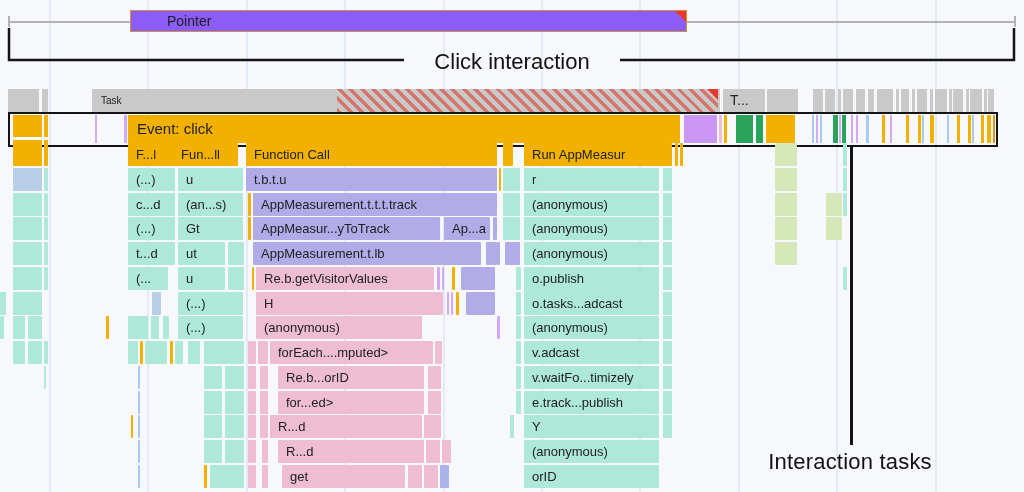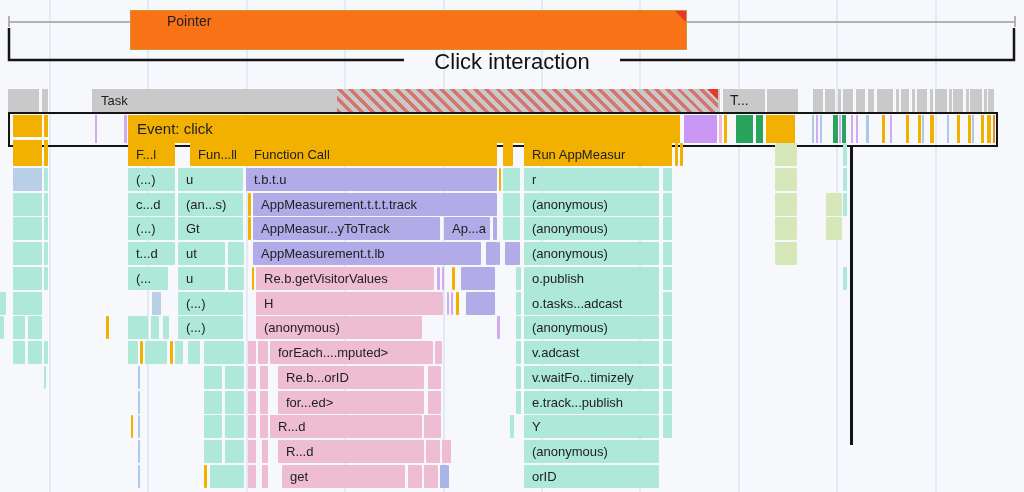--- a/index.html
+++ b/index.html
@@ -3,21 +3,21 @@
 <meta charset="utf-8">
 <style>
   html,body{margin:0;padding:0;background:#fff;font-family:"Liberation Sans",sans-serif;}
   #stage{position:relative;width:1024px;height:492px;background:#f6f8fb;overflow:hidden;color:#202124;}
   .abs{position:absolute;}
   .cell{position:absolute;height:23px;line-height:23px;font-size:13px;white-space:nowrap;overflow:hidden;box-sizing:border-box;border-radius:1px;}
   .cell.lab{padding-left:8px;}
   .flag{position:absolute;top:0;right:0;width:11px;height:11px;clip-path:polygon(0 0,100% 0,100% 100%);}
   .dotted{background-image:radial-gradient(rgba(0,0,0,.28) 1px,transparent 1.2px);background-size:5px 5px;}
   #pointer-bar{position:absolute;box-sizing:border-box;font-size:14px;line-height:20px;padding-left:9px;overflow:hidden;white-space:nowrap;}
-  #task-bar{position:absolute;font-size:13px;line-height:23px;padding-left:9px;box-sizing:border-box;overflow:visible;white-space:nowrap;}
+  #task-bar{position:absolute;font-size:10px;line-height:23px;padding-left:9px;box-sizing:border-box;overflow:visible;white-space:nowrap;}
   #task-trunc{position:absolute;font-size:14px;line-height:23px;padding-left:7px;box-sizing:border-box;overflow:hidden;white-space:nowrap;}
   #hatch{position:absolute;top:0;height:23px;background:repeating-linear-gradient(45deg,rgba(217,90,80,.75) 0 3.5px,rgba(217,90,80,0) 3.5px 8px);}
   #event-box{position:absolute;box-sizing:border-box;border:2.5px solid #141414;background:transparent;}
   #interaction-label{position:absolute;font-size:22px;letter-spacing:.2px;text-align:center;color:#111;}
   svg text{font-family:"Liberation Sans",sans-serif;}
 </style>
 </head>
 <body>
 
 <div id="stage">
@@ -30,21 +30,21 @@
       <div style="position: absolute; left: 541px; top: 0px; width: 2px; height: 492px; background: rgb(226, 235, 245);"></div>
       <div style="position: absolute; left: 639.4px; top: 0px; width: 2px; height: 492px; background: rgb(226, 235, 245);"></div>
       <div style="position: absolute; left: 737.8px; top: 0px; width: 2px; height: 492px; background: rgb(226, 235, 245);"></div>
       <div style="position: absolute; left: 836.2px; top: 0px; width: 2px; height: 492px; background: rgb(226, 235, 245);"></div>
       <div style="position: absolute; left: 934.6px; top: 0px; width: 2px; height: 492px; background: rgb(226, 235, 245);"></div>
     </div>
 
   <div id="whisker" class="abs" style="left: 8px; top: 21px; width: 1007px; height: 2px; background: rgb(179, 179, 179);"></div>
   <div id="whisker-l" class="abs" style="left: 8px; top: 16px; width: 2px; height: 11px; background: rgb(179, 179, 179);"></div>
   <div id="whisker-r" class="abs" style="left: 1014px; top: 16px; width: 2px; height: 11px; background: rgb(179, 179, 179);"></div>
-  <div id="pointer-bar" style="left: 130px; top: 10px; width: 557px; height: 40px; background: #f97316; border: 1px solid rgb(207, 146, 56); padding-left: 36px;">
+  <div id="pointer-bar" style="left: 130px; top: 10px; width: 557px; height: 22px; background: #8b5cf6; border: 1px solid rgb(207, 146, 56); padding-left: 36px;">
     <span>Pointer</span>
     <div class="flag" style="background: rgb(232, 56, 45);"></div>
   </div>
 
   <svg id="bracket" width="1024" height="86" style="position:absolute;left:0;top:0;">
     <path d="M9 28 V60 H404" fill="none" stroke="#141414" stroke-width="2.5"></path>
     <path d="M620 60 H1014 V28" fill="none" stroke="#141414" stroke-width="2.5"></path>
     <text x="512" y="69" text-anchor="middle" font-size="22" fill="#111">Click interaction</text>
   </svg>
 
@@ -117,21 +117,21 @@
       <div style="position: absolute; left: 981px; top: 115px; width: 3px; height: 28px; background: rgb(242, 177, 1);"></div>
       <div style="position: absolute; left: 987px; top: 115px; width: 4px; height: 28px; background: rgb(242, 177, 1);"></div>
       <div style="position: absolute; left: 993px; top: 115px; width: 2px; height: 28px; background: rgb(226, 144, 31);"></div>
     </div>
   <div id="event-box" style="left: 8px; top: 112px; width: 990px; height: 35px;"></div>
 
   <div id="flame-layer">
       <div class="cell" style="position: absolute; left: 13px; top: 143px; width: 29px; height: 23px; background: rgb(242, 177, 1);"></div>
       <div class="cell" style="position: absolute; left: 44px; top: 143px; width: 4px; height: 23px; background: rgb(242, 177, 1);"></div>
       <div class="cell lab" style="position: absolute; left: 128px; top: 143px; width: 47px; height: 23px; background: rgb(242, 177, 1);">F...l</div>
-      <div class="cell lab" style="position: absolute; left: 190px; top: 143px; width: 65px; height: 23px; background: rgb(242, 177, 1);">Fun...ll</div>
+      <div class="cell lab" style="position: absolute; left: 173px; top: 143px; width: 65px; height: 23px; background: rgb(242, 177, 1);">Fun...ll</div>
       <div class="cell lab" style="position: absolute; left: 246px; top: 143px; width: 251px; height: 23px; background: rgb(242, 177, 1);">Function Call</div>
       <div class="cell" style="position: absolute; left: 503px; top: 143px; width: 10px; height: 23px; background: rgb(242, 177, 1);"></div>
       <div class="cell lab" style="position: absolute; left: 524px; top: 143px; width: 148px; height: 23px; background: rgb(242, 177, 1);">Run AppMeasur</div>
       <div class="cell" style="position: absolute; left: 675px; top: 143px; width: 3px; height: 23px; background: rgb(242, 177, 1);"></div>
       <div class="cell" style="position: absolute; left: 680px; top: 143px; width: 3px; height: 23px; background: rgb(242, 177, 1);"></div>
       <div class="cell" style="position: absolute; left: 775px; top: 143px; width: 22px; height: 23px; background: rgb(214, 232, 186);"></div>
       <div class="cell" style="position: absolute; left: 843px; top: 143px; width: 4px; height: 23px; background: rgb(174, 232, 217);"></div>
       <div class="cell" style="position: absolute; left: 13px; top: 167.75px; width: 29px; height: 23px; background: rgb(185, 207, 232);"></div>
       <div class="cell" style="position: absolute; left: 44px; top: 167.75px; width: 4px; height: 23px; background: rgb(174, 232, 217);"></div>
       <div class="cell lab" style="position: absolute; left: 128px; top: 167.75px; width: 47px; height: 23px; background: rgb(174, 232, 217);">(...)</div>
@@ -284,13 +284,14 @@
       <div class="cell" style="position: absolute; left: 248px; top: 464.75px; width: 8px; height: 23px; background: rgb(238, 189, 210);"></div>
       <div class="cell" style="position: absolute; left: 262px; top: 464.75px; width: 6px; height: 23px; background: rgb(238, 189, 210);"></div>
       <div class="cell lab" style="position: absolute; left: 282px; top: 464.75px; width: 123px; height: 23px; background: rgb(238, 189, 210); padding-left: 8px;">get</div>
       <div class="cell" style="position: absolute; left: 408px; top: 464.75px; width: 14px; height: 23px; background: rgb(238, 189, 210);"></div>
       <div class="cell" style="position: absolute; left: 424px; top: 464.75px; width: 14px; height: 23px; background: rgb(238, 189, 210);"></div>
       <div class="cell" style="position: absolute; left: 440px; top: 464.75px; width: 9px; height: 23px; background: rgb(170, 180, 234);"></div>
       <div class="cell lab" style="position: absolute; left: 524px; top: 464.75px; width: 135px; height: 23px; background: rgb(174, 232, 217);">orID</div>
     </div>
 
   <div id="interaction-line" class="abs" style="left: 850px; top: 147px; width: 2.5px; height: 298px; background: rgb(20, 20, 20);"></div>
+  <div id="interaction-label" style="left: 700px; top: 449px; width: 300px;">Interaction tasks</div>
 </div>
 
 </body></html>

